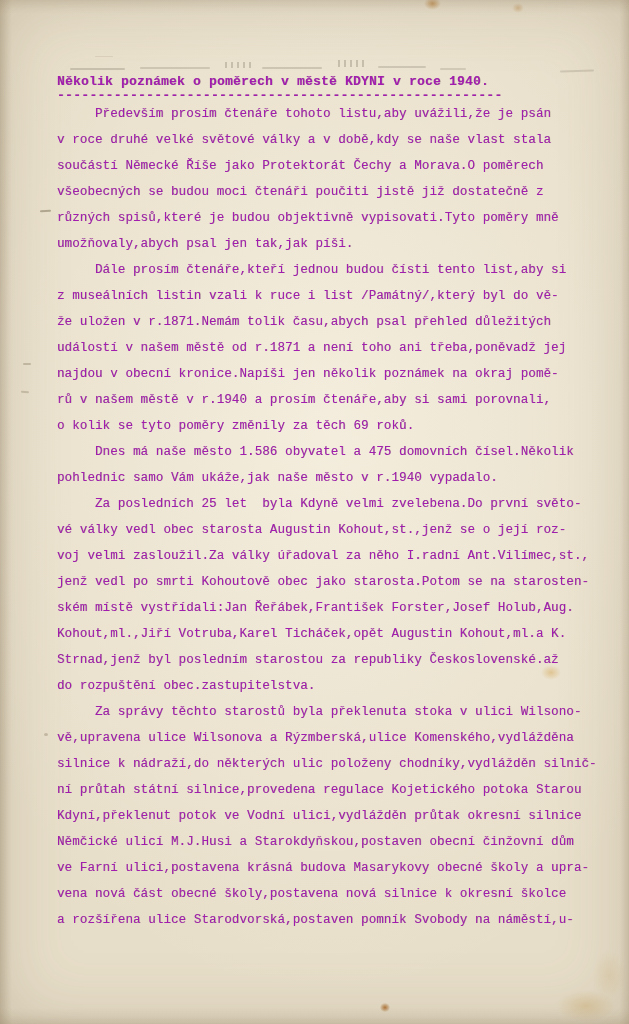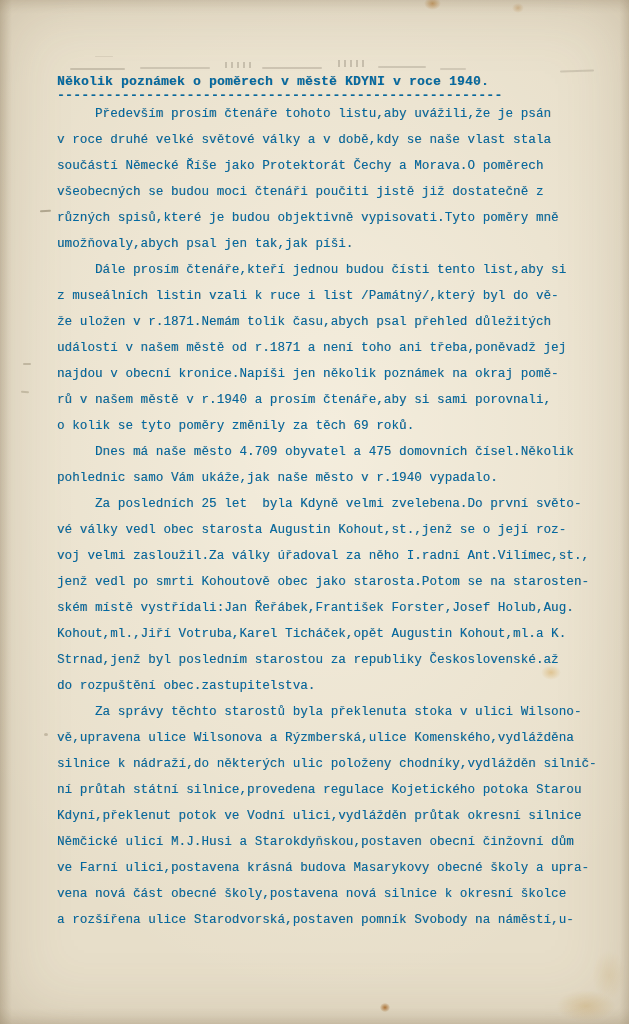--- a/index.html
+++ b/index.html
@@ -16,21 +16,21 @@
       linear-gradient(270deg, rgba(110,92,60,0.12), rgba(110,92,60,0) 10px),
       linear-gradient(180deg, rgba(110,92,60,0.10), rgba(110,92,60,0) 14px),
       linear-gradient(0deg, rgba(110,92,60,0.12), rgba(110,92,60,0) 16px);
   }
   .vignette{
     position:absolute;inset:0;pointer-events:none;
     box-shadow:inset 0 0 70px rgba(112,92,58,0.22), inset 0 0 10px rgba(112,92,58,0.12);
   }
   .doc{
     position:absolute;left:57px;top:74px;width:560px;
-    color:#0369a1;
+    color:#a21caf;
     text-shadow:0.4px 0.3px 0.6px rgba(62,54,44,0.35);
     filter:blur(0.2px);
   }
   .doc-title{
     font-size:13px;font-weight:bold;letter-spacing:0.2px;line-height:16px;
     white-space:pre;
   }
   .doc-underline{
     font-size:13px;font-weight:bold;letter-spacing:0.3px;line-height:10px;
     white-space:pre;margin-top:1px;
@@ -86,21 +86,21 @@
 všeobecných se budou moci čtenáři poučiti jistě již dostatečně z
 různých spisů,které je budou objektivně vypisovati.Tyto poměry mně
 umožňovaly,abych psal jen tak,jak píši.</div>
     <div class="para">     Dále prosím čtenáře,kteří jednou budou čísti tento list,aby si
 z museálních listin vzali k ruce i list /Památný/,který byl do vě-
 že uložen v r.1871.Nemám tolik času,abych psal přehled důležitých
 událostí v našem městě od r.1871 a není toho ani třeba,poněvadž jej
 najdou v obecní kronice.Napíši jen několik poznámek na okraj pomě-
 rů v našem městě v r.1940 a prosím čtenáře,aby si sami porovnali,
 o kolik se tyto poměry změnily za těch 69 roků.</div>
-    <div class="para">     Dnes má naše město 4.709 obyvatel a 475 domovních čísel.Několik
+    <div class="para">     Dnes má naše město 1.586 obyvatel a 475 domovních čísel.Několik
 pohlednic samo Vám ukáže,jak naše město v r.1940 vypadalo.</div>
     <div class="para">     Za posledních 25 let  byla Kdyně velmi zvelebena.Do první světo-
 vé války vedl obec starosta Augustin Kohout,st.,jenž se o její roz-
 voj velmi zasloužil.Za války úřadoval za něho I.radní Ant.Vilímec,st.,
 jenž vedl po smrti Kohoutově obec jako starosta.Potom se na starosten-
 ském místě vystřídali:Jan Řeřábek,František Forster,Josef Holub,Aug.
 Kohout,ml.,Jiří Votruba,Karel Ticháček,opět Augustin Kohout,ml.a K.
 Strnad,jenž byl posledním starostou za republiky Československé.až
 do rozpuštění obec.zastupitelstva.</div>
     <div class="para">     Za správy těchto starostů byla překlenuta stoka v ulici Wilsono-

